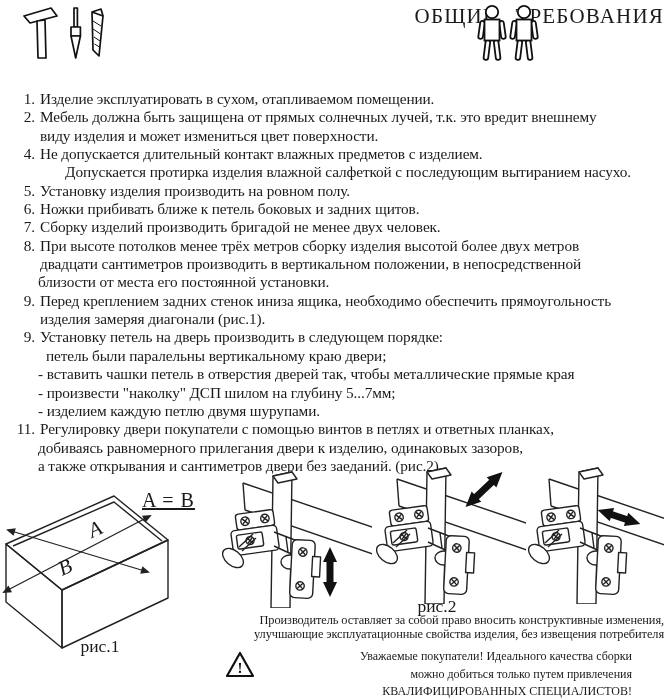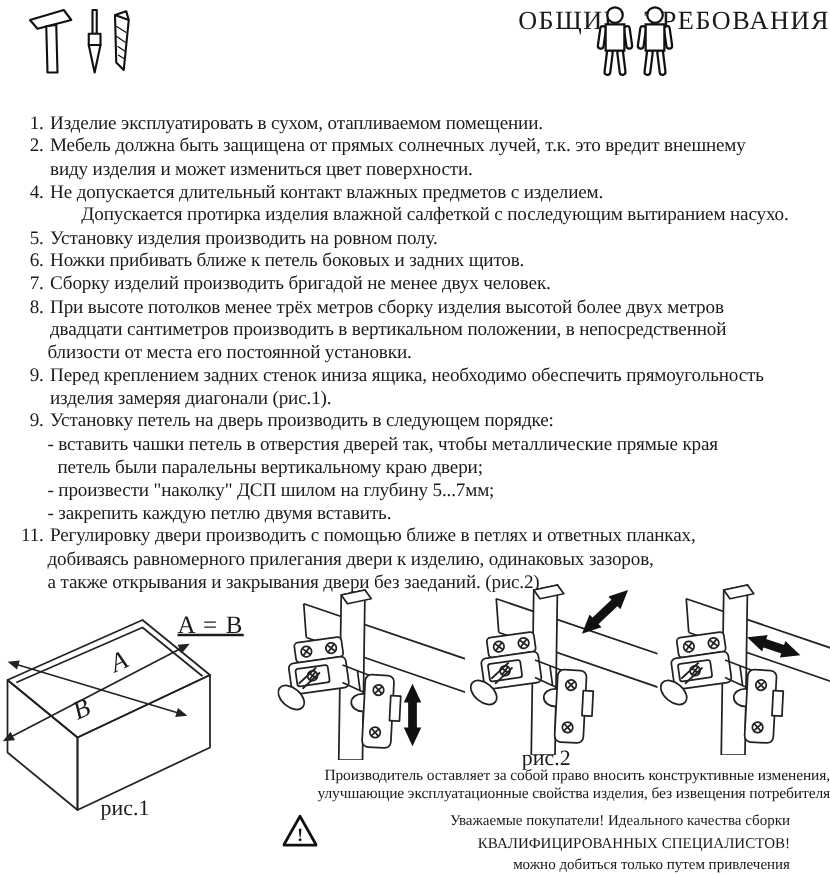--- a/index.html
+++ b/index.html
@@ -135,27 +135,27 @@
       <div class="tline ind-c0">Допускается протирка изделия влажной салфеткой с последующим вытиранием насухо.</div>
       <div class="tline first"><span class="num">5.</span><span>Установку изделия производить на ровном полу.</span></div>
       <div class="tline first"><span class="num">6.</span><span>Ножки прибивать ближе к петель боковых и задних щитов.</span></div>
       <div class="tline first"><span class="num">7.</span><span>Сборку изделий производить бригадой не менее двух человек.</span></div>
       <div class="tline first"><span class="num">8.</span><span>При высоте потолков менее трёх метров сборку изделия высотой более двух метров</span></div>
       <div class="tline ind-c">двадцати сантиметров производить в вертикальном положении, в непосредственной</div>
       <div class="tline ind-d">близости от места его постоянной установки.</div>
       <div class="tline first"><span class="num">9.</span><span>Перед креплением задних стенок иниза ящика, необходимо обеспечить прямоугольность</span></div>
       <div class="tline ind-c">изделия замеряя диагонали (рис.1).</div>
       <div class="tline first"><span class="num">9.</span><span>Установку петель на дверь производить в следующем порядке:</span></div>
+      <div class="tline ind-dc">петель были паралельны вертикальному краю двери;</div>
       <div class="tline ind-d">- вставить чашки петель в отверстия дверей так, чтобы металлические прямые края</div>
-      <div class="tline ind-dc">петель были паралельны вертикальному краю двери;</div>
       <div class="tline ind-d">- произвести "наколку" ДСП шилом на глубину 5...7мм;</div>
-      <div class="tline ind-d">- закрепить каждую петлю двумя вставить.</div>
-      <div class="tline first"><span class="num">11.</span><span>Регулировку двери производить с помощью ближе в петлях и ответных планках,</span></div>
+      <div class="tline ind-d">- изделием каждую петлю двумя шурупами.</div>
+      <div class="tline first"><span class="num">11.</span><span>Регулировку двери покупатели с помощью винтов в петлях и ответных планках,</span></div>
       <div class="tline ind-d">добиваясь равномерного прилегания двери к изделию, одинаковых зазоров,</div>
-      <div class="tline ind-d">а также открывания и закрывания двери без заеданий. (рис.2)</div>
+      <div class="tline ind-d">а также открывания и сантиметров двери без заеданий. (рис.2)</div>
     </div>
 
   <svg id="fig1" width="208" height="172" viewBox="0 0 208 172">
     <g stroke="#222" stroke-width="1.4" fill="none" stroke-linejoin="round">
       <polygon points="6,58 114,10 168,54 62,104"></polygon>
       <polygon points="62,104 168,54 168,112 62,162"></polygon>
       <polygon points="6,58 62,104 62,162 6,116"></polygon>
       <path d="M13,60 L114,16 L162,55"></path>
       <line x1="4" y1="106" x2="150" y2="30" stroke-width="1.3" marker-start="url(#ah2)" marker-end="url(#ah2)"></line>
       <line x1="8" y1="44" x2="148" y2="86" stroke-width="1.3" marker-start="url(#ah2)" marker-end="url(#ah2)"></line>
@@ -188,17 +188,17 @@
     <div>улучшающие эксплуатационные свойства изделия, без извещения потребителя</div>
   </div>
 
   <svg id="warn-icon" width="28" height="28" viewBox="0 0 28 28">
     <polygon points="14,2 27,25 1,25" fill="none" stroke="#111" stroke-width="2.2" stroke-linejoin="round"></polygon>
     <text x="14" y="22" text-anchor="middle" font-size="15" font-weight="bold" fill="#111">!</text>
   </svg>
 
   <div id="warning">
     <div>Уважаемые покупатели! Идеального качества сборки</div>
+    <div>можно добиться только путем привлечения</div>
     <div>КВАЛИФИЦИРОВАННЫХ СПЕЦИАЛИСТОВ!</div>
-    <div>можно добиться только путем привлечения</div>
   </div>
 
 </div>
 
 </body></html>

